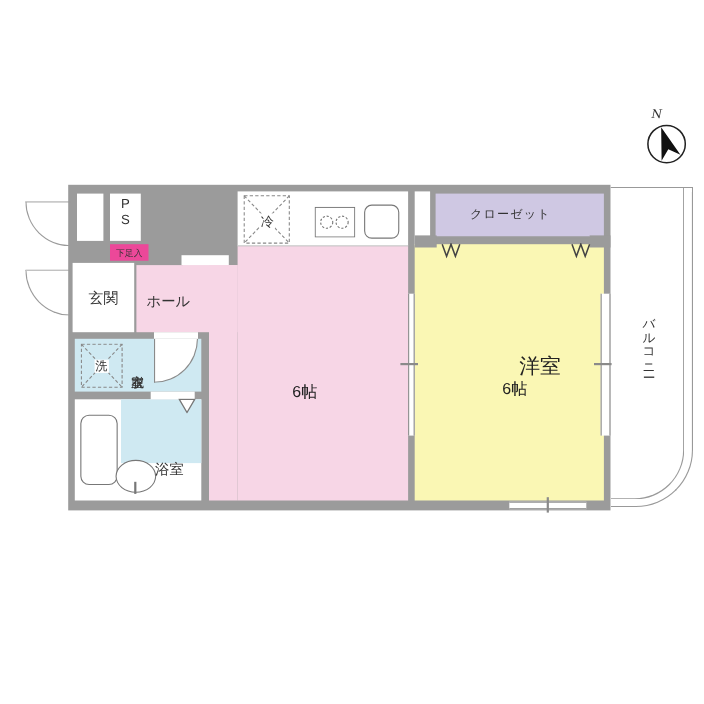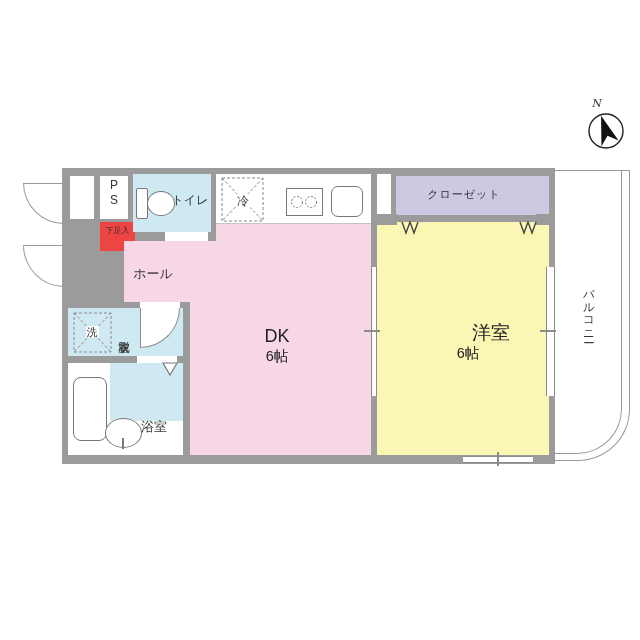--- a/index.html
+++ b/index.html
@@ -29,29 +29,24 @@
 <div class="canvas">
 
   <div class="abs walls"></div>
 
   <div class="room" style="left:70px;top:176px;width:24px;height:43px;background:#fff;"></div>
 
   <div class="room" style="left:100px;top:176px;width:28px;height:43px;background:#fff;">
     <div class="lbl" style="left:7px;top:2px;width:14px;font-size:12px;line-height:1.25;word-break:break-all;white-space:normal;">PS</div>
   </div>
 
-  <div class="room" style="left:100px;top:222px;width:35px;height:29px;background:#ef4444;text-decoration:underline;">
+  <div class="room" style="left:100px;top:222px;width:35px;height:15px;background:#ec4899;text-decoration:underline;">
     <div class="lbl" style="left:0;top:3px;width:35px;font-size:8px;">下足入</div>
   </div>
 
-  <div class="room" style="left:133px;top:174px;width:78px;height:58px;background:var(--c-wet,#cfe9f2);">
-    <div class="fixture" style="left:3px;top:14px;width:12px;height:31px;border-radius:2px;"></div>
-    <div class="fixture" style="left:14px;top:17px;width:28px;height:25px;border-radius:50%;"></div>
-    <div class="lbl" style="left:36px;top:18px;width:42px;font-size:12px;">トイレ</div>
-  </div>
 
   <div class="abs" style="left:165px;top:232px;width:43px;height:9px;background:#fff;"></div>
   <div class="door-br" style="left:165px;top:241px;width:42px;height:42px;"></div>
 
   <div class="room" style="left:216px;top:174px;width:155px;height:50px;background:#fff;border-bottom:1px solid #c4c4c4;box-sizing:border-box;">
 
     <svg class="abs" style="left:5px;top:3px;" width="43" height="45">
       <rect x="1" y="1" width="41" height="43" fill="none" stroke="#888" stroke-width="1" stroke-dasharray="3,2"></rect>
       <line x1="1" y1="1" x2="42" y2="44" stroke="#888" stroke-width="1" stroke-dasharray="3,2"></line>
       <line x1="42" y1="1" x2="1" y2="44" stroke="#888" stroke-width="1" stroke-dasharray="3,2"></line>
@@ -84,24 +79,26 @@
   <svg class="abs" style="left:401px;top:221px;" width="18" height="14">
     <polyline points="1,1 5,12 9,1 13,12 17,1" fill="none" stroke="#444" stroke-width="1.4"></polyline>
   </svg>
   <svg class="abs" style="left:519px;top:221px;" width="18" height="14">
     <polyline points="1,1 5,12 9,1 13,12 17,1" fill="none" stroke="#444" stroke-width="1.4"></polyline>
   </svg>
 
   <div class="room" style="left:216px;top:224px;width:155px;height:231px;background:var(--c-dk,#f7d6e6);"></div>
   <div class="room" style="left:190px;top:241px;width:26px;height:214px;background:var(--c-dk,#f7d6e6);"></div>
   <div class="room" style="left:124px;top:241px;width:92px;height:61px;background:var(--c-dk,#f7d6e6);"></div>
-  <div class="lbl" style="left:237px;top:326px;width:80px;font-size:18px;color:#222;">DK</div>
   <div class="lbl" style="left:237px;top:347px;width:80px;font-size:14.5px;color:#222;">6帖</div>
   <div class="lbl" style="left:126px;top:265px;width:54px;font-size:13px;">ホール</div>
 
+  <div class="room" style="left:66px;top:239px;width:56px;height:63px;background:#fff;">
+    <div class="lbl" style="left:0;top:23px;width:56px;font-size:13.5px;">玄関</div>
+  </div>
 
   <div class="room" style="left:68px;top:308px;width:115px;height:48px;background:var(--c-wet,#cfe9f2);">
     <svg class="abs" style="left:5px;top:4px;" width="39" height="41">
       <rect x="1" y="1" width="37" height="39" fill="none" stroke="#888" stroke-width="1" stroke-dasharray="3,2"></rect>
       <line x1="1" y1="1" x2="38" y2="40" stroke="#888" stroke-width="1" stroke-dasharray="3,2"></line>
       <line x1="38" y1="1" x2="1" y2="40" stroke="#888" stroke-width="1" stroke-dasharray="3,2"></line>
     </svg>
     <div class="lbl" style="left:12px;top:17px;width:24px;font-size:11px;"><span class="halo">洗</span></div>
     <div class="lbl vtext" style="left:49px;top:2px;height:44px;font-size:11.5px;line-height:13px;">脱衣室</div>
   </div>

